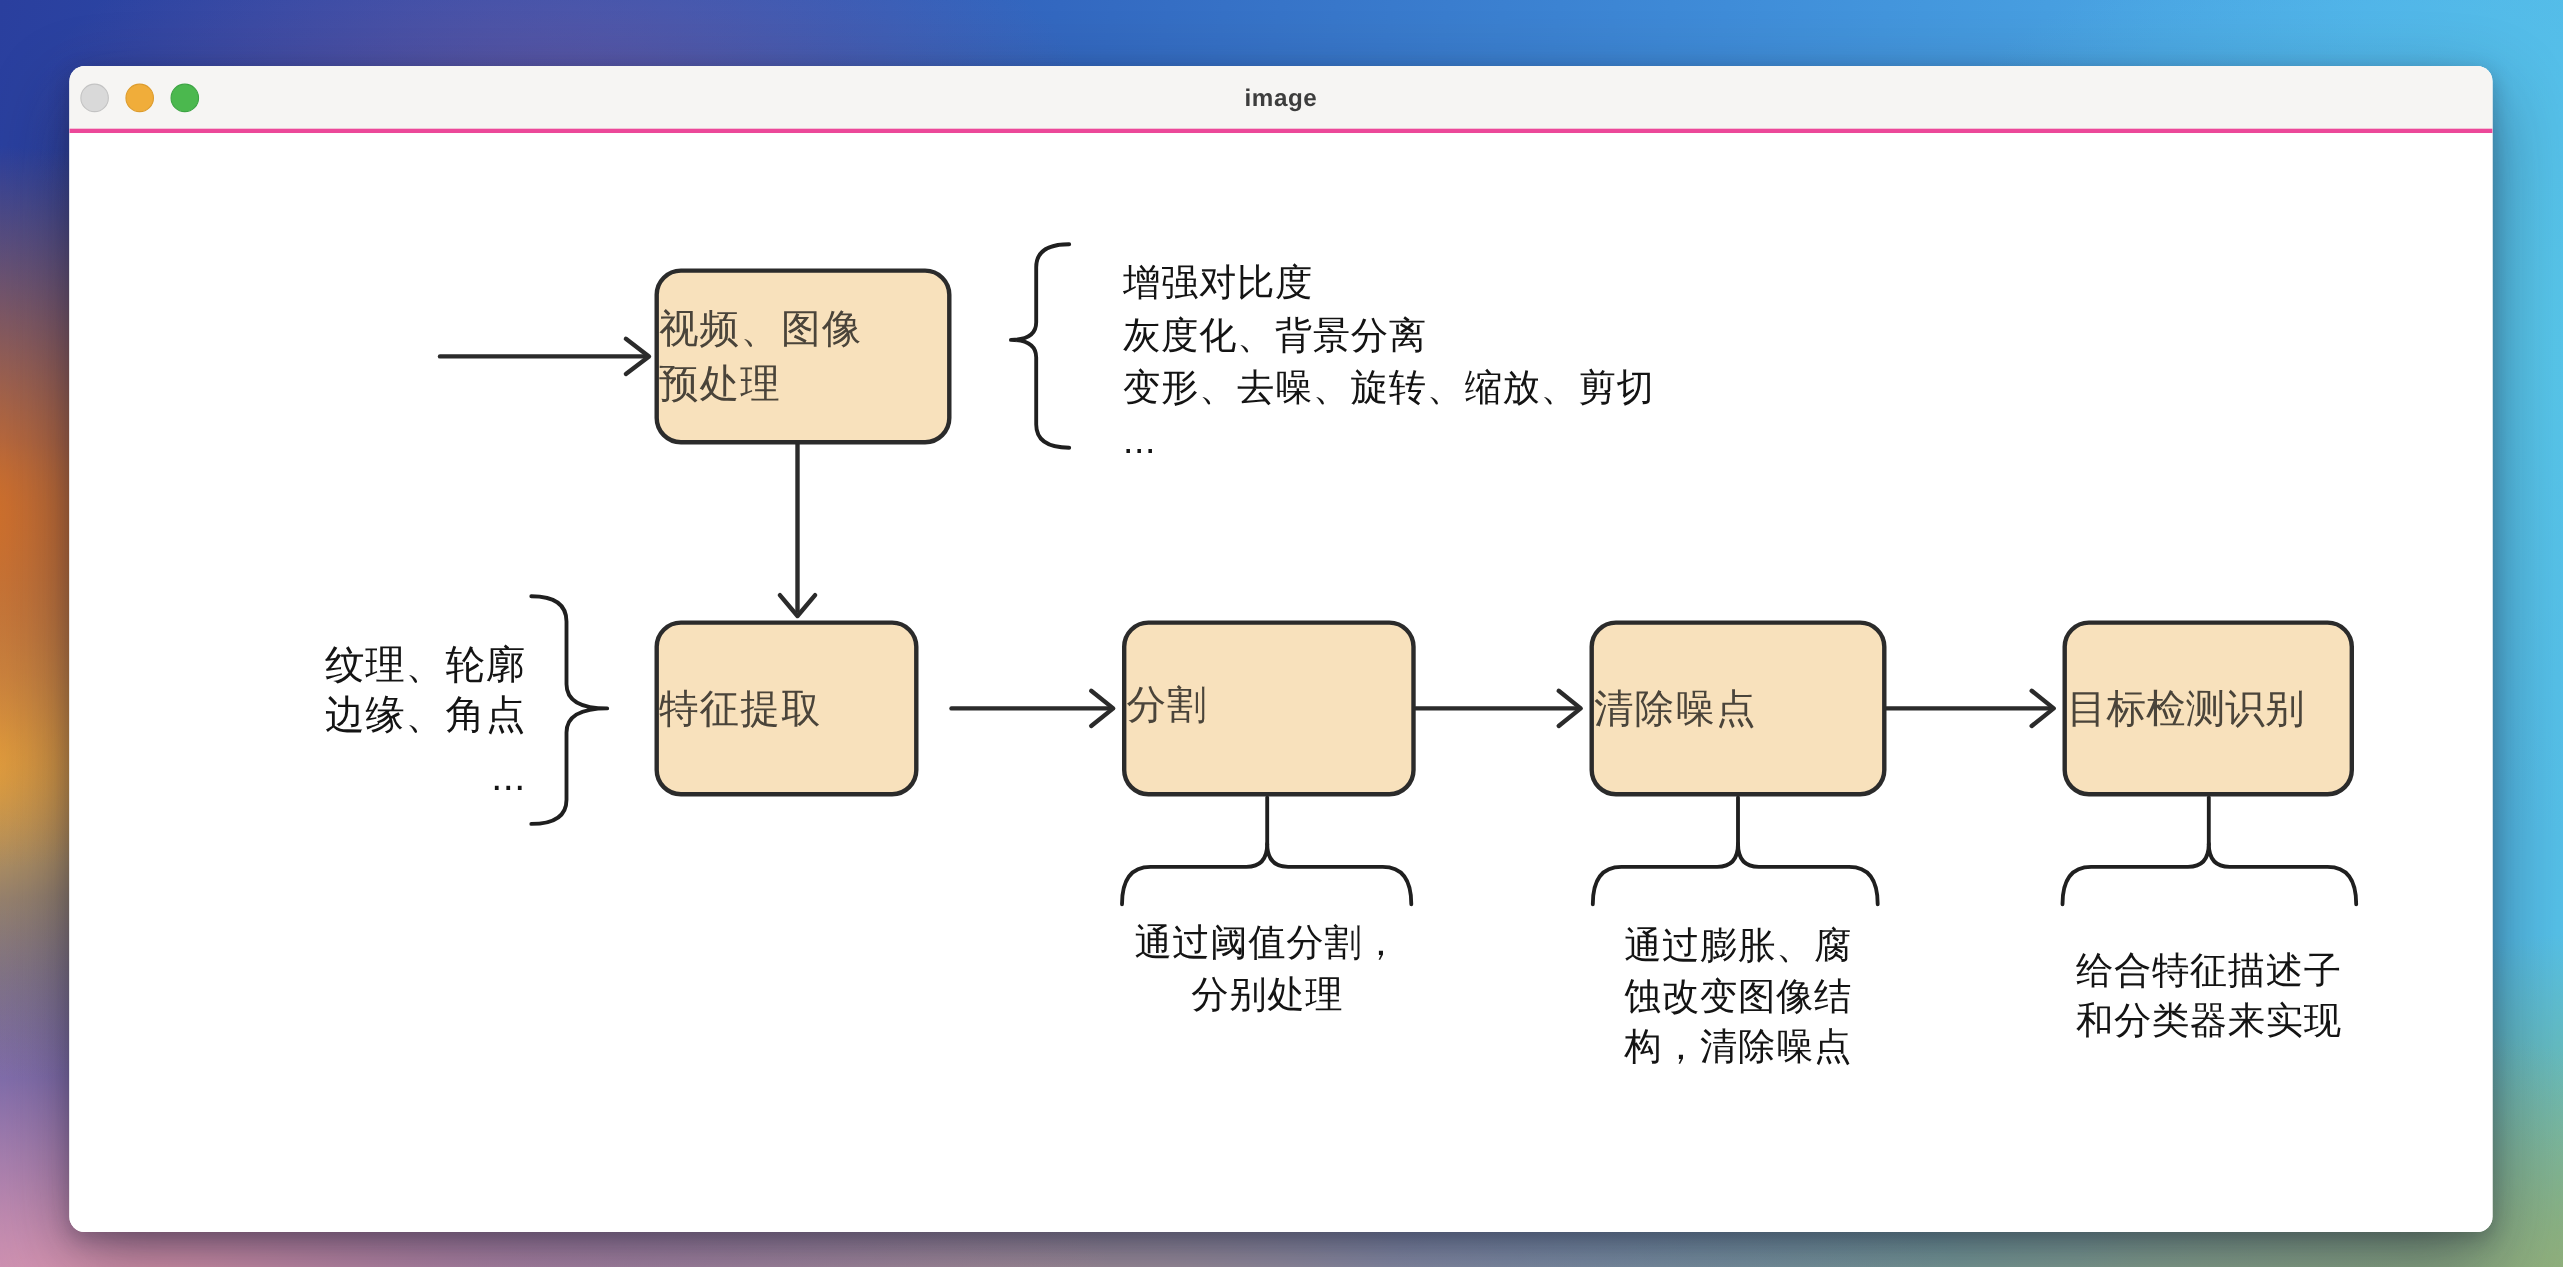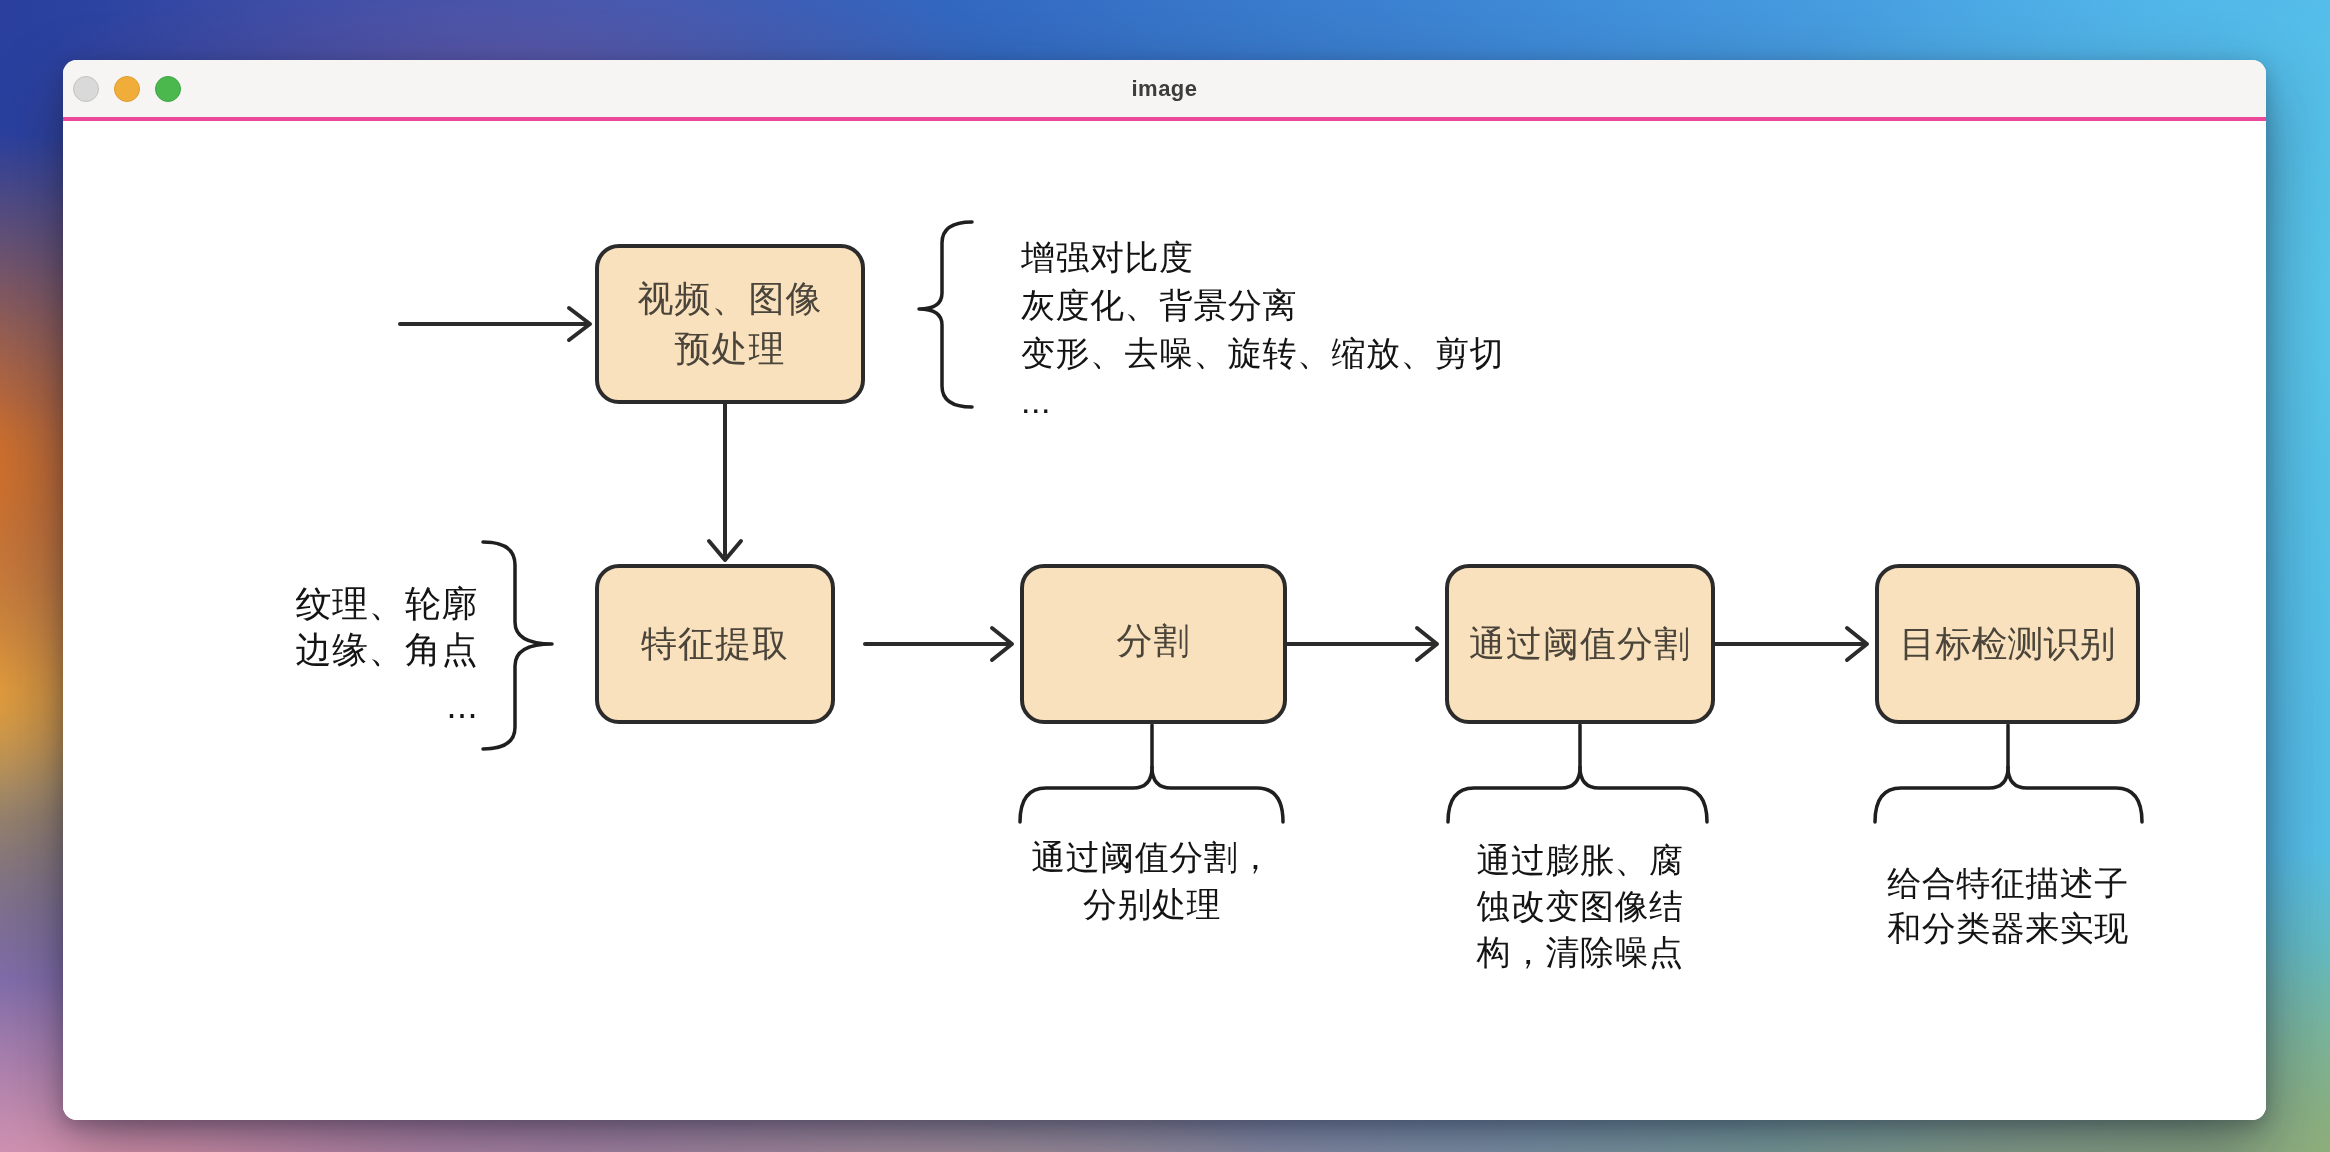--- a/index.html
+++ b/index.html
@@ -35,21 +35,21 @@
   .tl.max{background:#4bb84e;border:1px solid #3da444;}
   .titletext{
     position:absolute;left:0;right:0;text-align:center;
     font-size:22px;font-weight:bold;color:#3d3d3d;letter-spacing:.5px;
   }
   .canvas{position:relative;width:2203px;height:1003px;background:#fff;}
   .layer{position:absolute;left:0;top:0;}
   .node{
     position:absolute;box-sizing:border-box;height:160px;
     background:#f8e1bc;border:4.5px solid #2b2b2b;border-radius:24px;
-    display:flex;flex-direction:column;align-items:center;justify-content:center;
+    display:flex;flex-direction:column;justify-content:center;
     font-size:36px;font-weight:500;color:#4a443a;line-height:1.38;
     letter-spacing:1px;
   }
   .ann{
     position:absolute;font-size:34px;color:#141414;font-weight:500;
     letter-spacing:0.5px;white-space:nowrap;
   }
   .ann div{white-space:nowrap;}
   svg .ln{stroke:#2b2b2b;stroke-width:4;fill:none;stroke-linecap:round;stroke-linejoin:round;}
   svg .br{stroke:#1f1f1f;stroke-width:3.5;fill:none;stroke-linecap:round;stroke-linejoin:round;}
@@ -104,21 +104,21 @@
       <span>视频、图像</span>
       <span>预处理</span>
     </div>
     <div class="node" style="left:532px;top:443px;width:240px;">
       <span>特征提取</span>
     </div>
     <div class="node" style="left:957px;top:443px;width:267px;font-family:Liberation Mono, monospace;">
       <span>分割</span>
     </div>
     <div class="node" style="left:1382px;top:443px;width:270px;">
-      <span>通过阈值分割</span>
+      <span>清除噪点</span>
     </div>
     <div class="node" style="left:1812px;top:443px;width:265px;letter-spacing:0;">
       <span>目标检测识别</span>
     </div>
 
     <div class="ann" style="left:922px;top:112px;line-height:48px;margin-left:36px;">
       <div>增强对比度</div>
       <div>灰度化、背景分离</div>
       <div>变形、去噪、旋转、缩放、剪切</div>
       <div>...</div>

